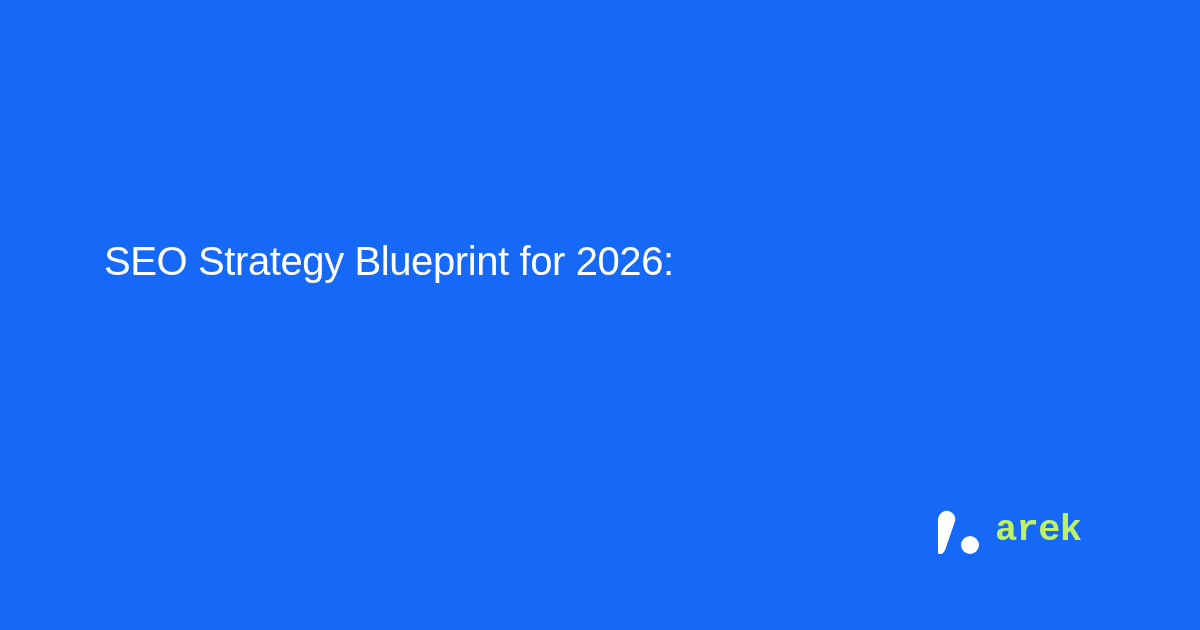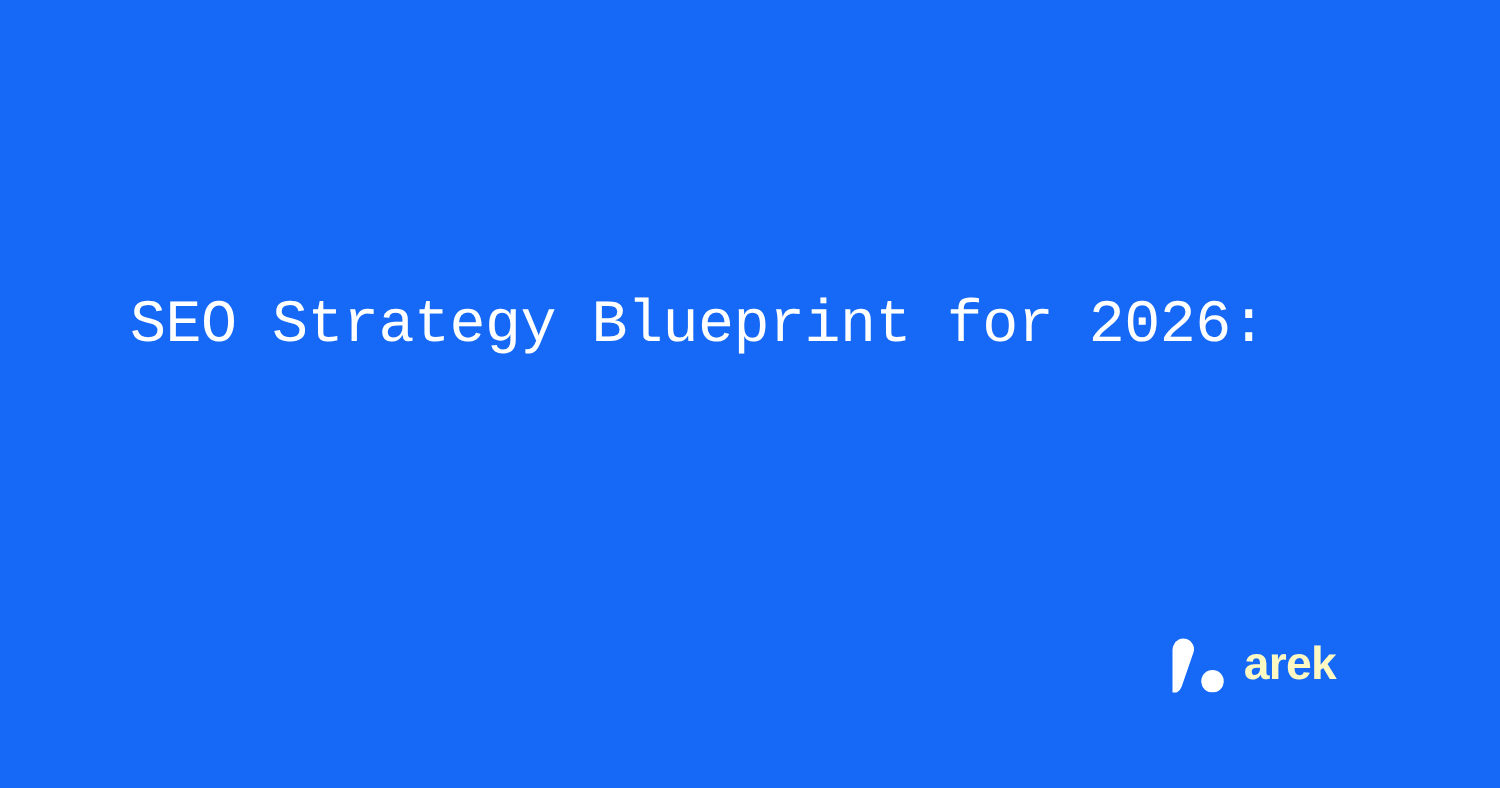--- a/index.html
+++ b/index.html
@@ -22,43 +22,43 @@
   }
   .title-block {
     position: absolute;
     left: 104px;
     top: 225px;
     width: 920px;
   }
   .title-line {
     display: block;
     color: #ffffff;
-    font-family: Liberation Mono, monospace;
-    font-size: 48px;
+    font-family: Liberation Sans, sans-serif;
+    font-size: 40px;
     line-height: 73px;
     font-weight: 400;
     letter-spacing: -0.4px;
     white-space: nowrap;
   }
   .brand-lockup {
     position: absolute;
     left: 938px;
     top: 506px;
     display: flex;
     align-items: center;
     gap: 13px;
   }
   .brand-mark {
     display: block;
     width: 44px;
     height: 48px;
   }
   .brand-wordmark {
-    color: #fef9c3;
-    font-family: Liberation Sans, sans-serif;
+    color: #bef264;
+    font-family: Liberation Mono, monospace;
     font-size: 37px;
     line-height: 37px;
     font-weight: 700;
     letter-spacing: -0.6px;
   }
 </style>
 </head>
 <body>
 
 <div class="og-card">

